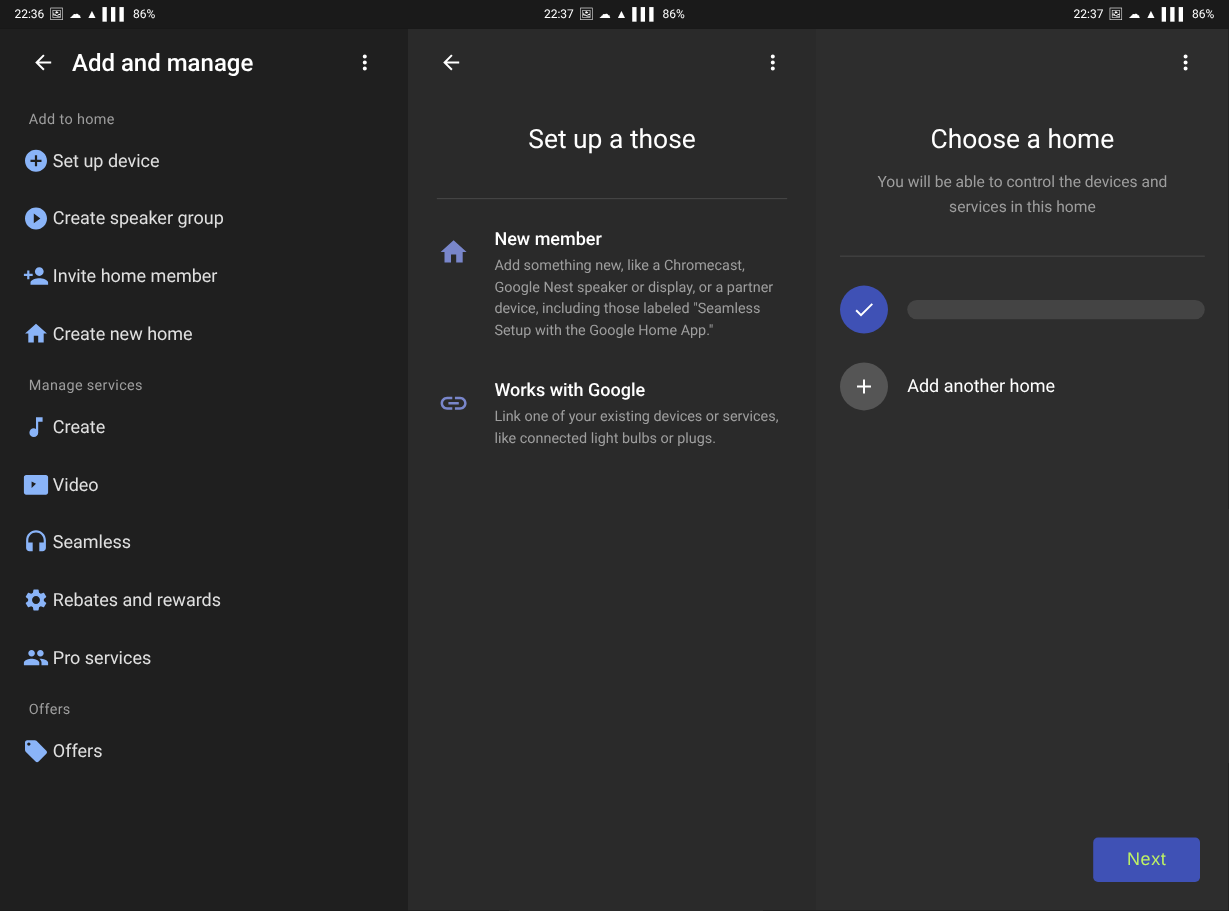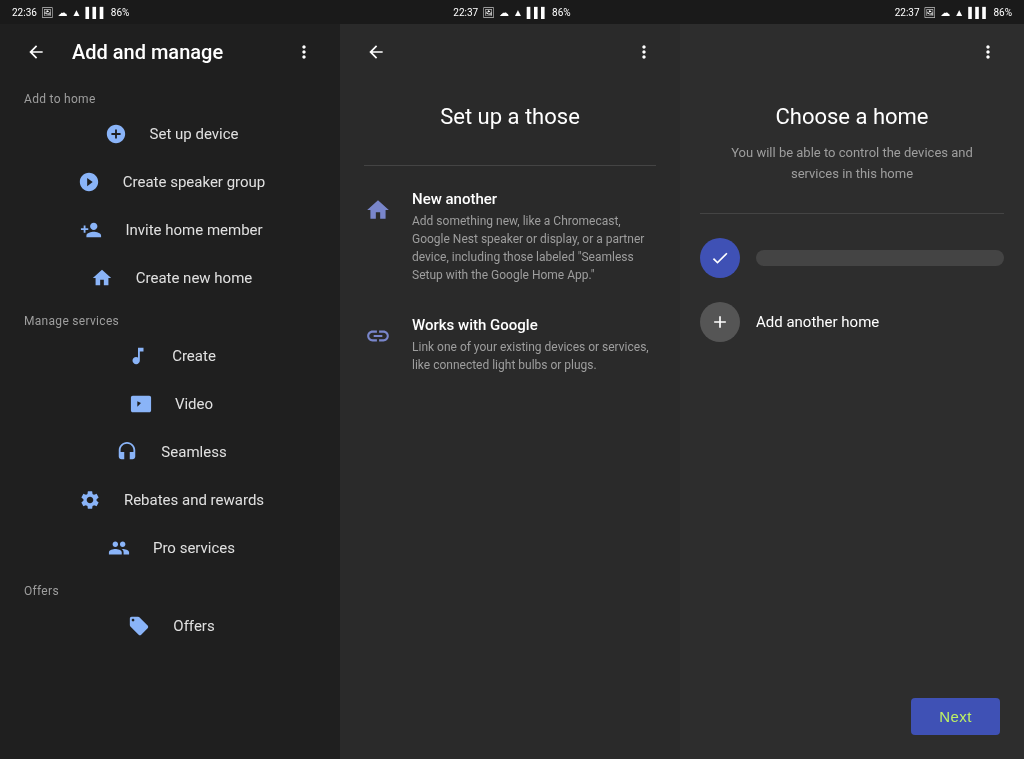--- a/index.html
+++ b/index.html
@@ -53,21 +53,21 @@
       overflow-y: auto;
       flex-shrink: 0;
     }
 
     
     .left-header {
       display: flex;
       align-items: center;
       padding: 8px 16px;
       height: 56px;
-      gap: 16px;
+      gap: 4px;
     }
     .back-icon-btn {
       width: 40px;
       height: 40px;
       display: flex;
       align-items: center;
       justify-content: center;
       cursor: pointer;
       border-radius: 50%;
       color: #ffffff;
@@ -97,24 +97,22 @@
       padding: 12px 16px 4px 24px;
       font-weight: 400;
       letter-spacing: 0.3px;
     }
 
     
     .menu-item {
       display: flex;
       align-items: center;
       padding: 10px 16px;
-      gap: 20px;
       cursor: pointer;
       min-height: 48px;
-      justify-content: center;
     }
     .menu-icon {
       width: 28px;
       height: 28px;
       display: flex;
       align-items: center;
       justify-content: center;
       color: #c5cae9;
       font-size: 20px;
       flex-shrink: 0;
@@ -471,21 +469,21 @@
     </div>
     <div class="middle-divider"></div>
 
     <div class="device-option">
       <div class="device-option-icon">
         <svg width="26" height="26" viewBox="0 0 24 24" fill="#7986cb">
           <path d="M10 20v-6h4v6h5v-8h3L12 3 2 12h3v8z"></path>
         </svg>
       </div>
       <div class="device-option-text">
-        <div class="device-option-title">New another</div>
+        <div class="device-option-title">New member</div>
         <div class="device-option-desc">Add something new, like a Chromecast, Google Nest speaker or display, or a partner device, including those labeled "Seamless Setup with the Google Home App."</div>
       </div>
     </div>
 
     <div class="device-option">
       <div class="device-option-icon">
         <svg width="26" height="26" viewBox="0 0 24 24" fill="#7986cb">
           <path d="M3.9 12c0-1.71 1.39-3.1 3.1-3.1h4V7H7c-2.76 0-5 2.24-5 5s2.24 5 5 5h4v-1.9H7c-1.71 0-3.1-1.39-3.1-3.1zM8 13h8v-2H8v2zm9-6h-4v1.9h4c1.71 0 3.1 1.39 3.1 3.1s-1.39 3.1-3.1 3.1h-4V17h4c2.76 0 5-2.24 5-5s-2.24-5-5-5z"></path>
         </svg>
       </div>

